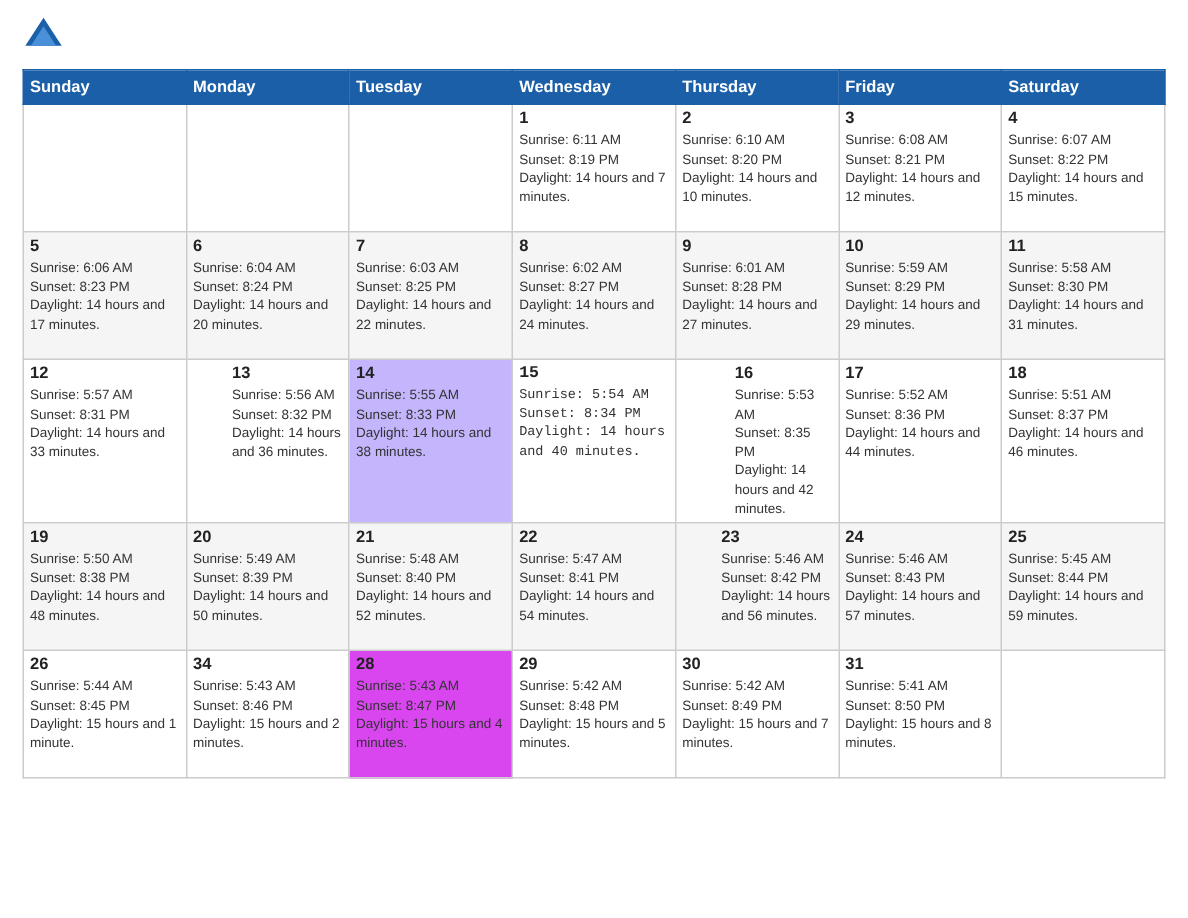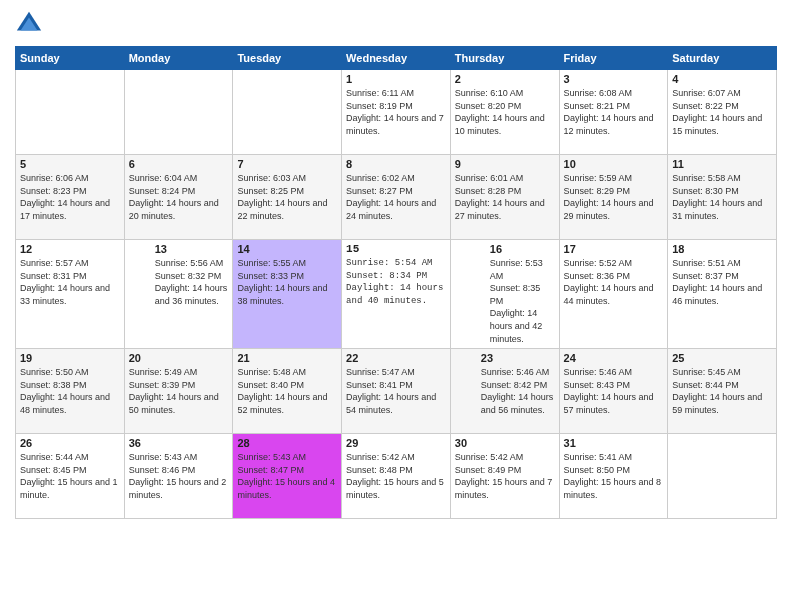--- a/index.html
+++ b/index.html
@@ -281,21 +281,21 @@
           </td>
         </tr>
         <tr>
           <td style="background: rgb(255, 255, 255);">
             <div class="day-num">26</div>
         <div class="day-info">
           Sunrise: 5:44 AM<br>Sunset: 8:45 PM<br>Daylight: 15 hours and 1 minute.
         </div>
           </td>
           <td style="background: rgb(255, 255, 255);">
-            <div class="day-num">36</div>
+            <div class="day-num">34</div>
         <div class="day-info">
           Sunrise: 5:43 AM<br>Sunset: 8:46 PM<br>Daylight: 15 hours and 2 minutes.
         </div>
           </td>
           <td style="background: #d946ef;">
             <div class="day-num">28</div>
         <div class="day-info">
           Sunrise: 5:43 AM<br>Sunset: 8:47 PM<br>Daylight: 15 hours and 4 minutes.
         </div>
           </td>

